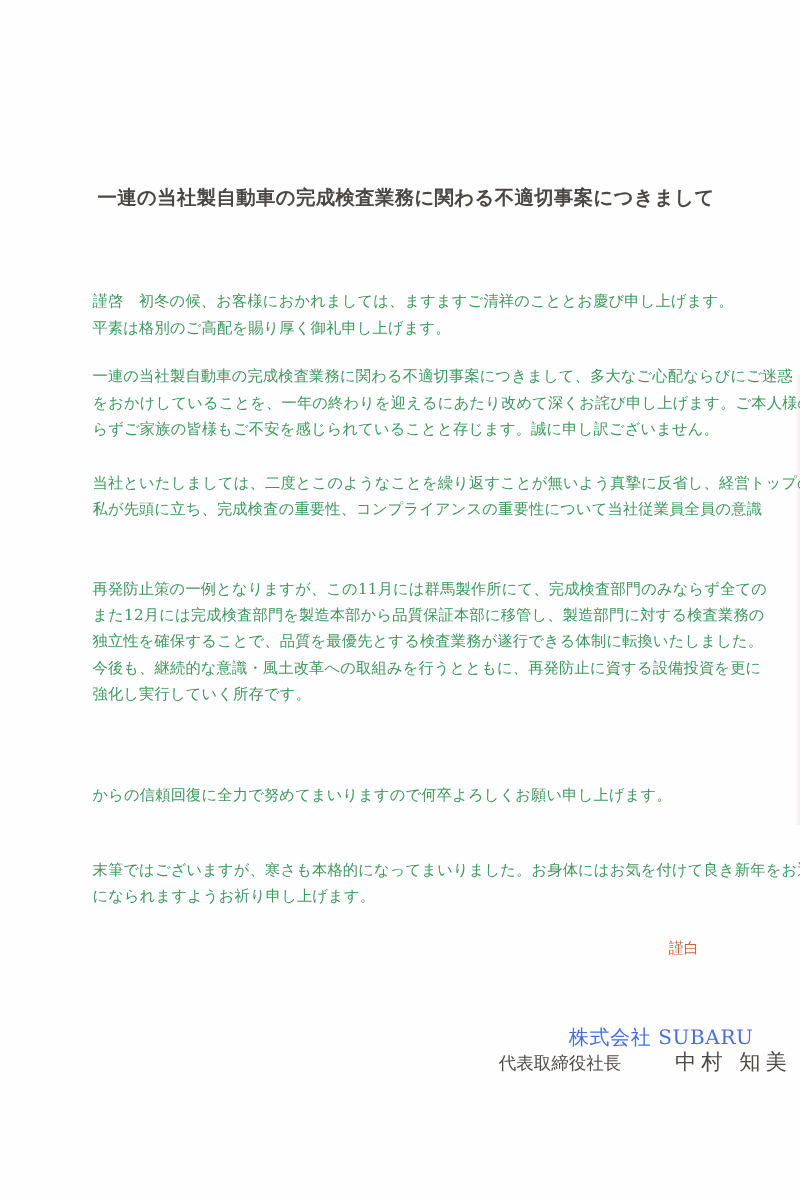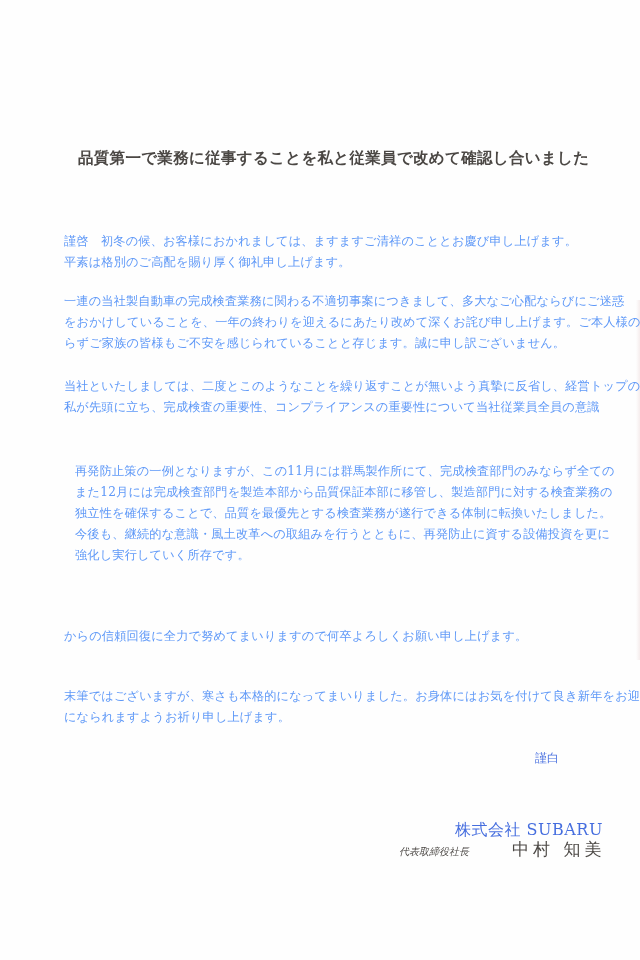--- a/index.html
+++ b/index.html
@@ -34,93 +34,92 @@
       width: 480px;
       font-size: 15.5px;
       letter-spacing: 0.3px;
       color: #2c2824;
       white-space: nowrap;
       font-weight: bold;
       opacity: 0.85;
     }
     .para {
       position: absolute;
-      left: 64px;
+      left: 74px;
       width: 500px;
       font-size: 12.2px;
       line-height: 21px;
-      color: #3b82f6;
+      color: #15803d;
       opacity: 0.82;
     }
     .para .line {
       display: block;
       white-space: nowrap;
       letter-spacing: 0.15px;
     }
     .closing {
       position: absolute;
       left: 535px;
       top: 750px;
       font-size: 12px;
-      color: #1d4ed8;
+      color: #c2410c;
       opacity: 0.8;
     }
     .company {
       position: absolute;
       left: 455px;
       top: 820px;
       font-size: 16px;
       color: #1d4ed8;
       opacity: 0.82;
       letter-spacing: 0.5px;
     }
     .signatory {
       position: absolute;
       left: 399px;
       top: 838px;
       white-space: nowrap;
       color: #2e2a26;
       opacity: 0.85;
     }
     .signatory .role {
-      font-size: 10px;
+      font-size: 14px;
       margin-right: 6px;
-      font-style: italic;
     }
     .signatory .name {
       font-size: 17px;
       letter-spacing: 4px;
       padding-left: 32px;
     }
   </style>
 </head>
 <body>
 
 <div class="page">
   <div class="edge-right"></div>
 
-  <div class="title">品質第一で業務に従事することを私と従業員で改めて確認し合いました</div>
+  <div class="title">一連の当社製自動車の完成検査業務に関わる不適切事案につきまして</div>
 
   <div class="para" style="top:231px;">
     <span class="line">謹啓　初冬の候、お客様におかれましては、ますますご清祥のこととお慶び申し上げます。</span>
     <span class="line">平素は格別のご高配を賜り厚く御礼申し上げます。</span>
   </div>
 
   <div class="para" style="top:291px;">
     <span class="line">一連の当社製自動車の完成検査業務に関わる不適切事案につきまして、多大なご心配ならびにご迷惑</span>
     <span class="line">をおかけしていることを、一年の終わりを迎えるにあたり改めて深くお詫び申し上げます。ご本人様のみな</span>
     <span class="line">らずご家族の皆様もご不安を感じられていることと存じます。誠に申し訳ございません。</span>
   </div>
 
   <div class="para" style="top:376px;">
     <span class="line">当社といたしましては、二度とこのようなことを繰り返すことが無いよう真摯に反省し、経営トップの</span>
     <span class="line">私が先頭に立ち、完成検査の重要性、コンプライアンスの重要性について当社従業員全員の意識</span>
   </div>
 
-  <div class="para" style="top:461px;margin-left:11px;">
+  <div class="para" style="top:461px;">
     <span class="line">再発防止策の一例となりますが、この11月には群馬製作所にて、完成検査部門のみならず全ての</span>
     <span class="line">また12月には完成検査部門を製造本部から品質保証本部に移管し、製造部門に対する検査業務の</span>
     <span class="line">独立性を確保することで、品質を最優先とする検査業務が遂行できる体制に転換いたしました。</span>
     <span class="line">今後も、継続的な意識・風土改革への取組みを行うとともに、再発防止に資する設備投資を更に</span>
     <span class="line">強化し実行していく所存です。</span>
   </div>
 
   <div class="para" style="top:626px;">
     <span class="line">からの信頼回復に全力で努めてまいりますので何卒よろしくお願い申し上げます。</span>
   </div>

